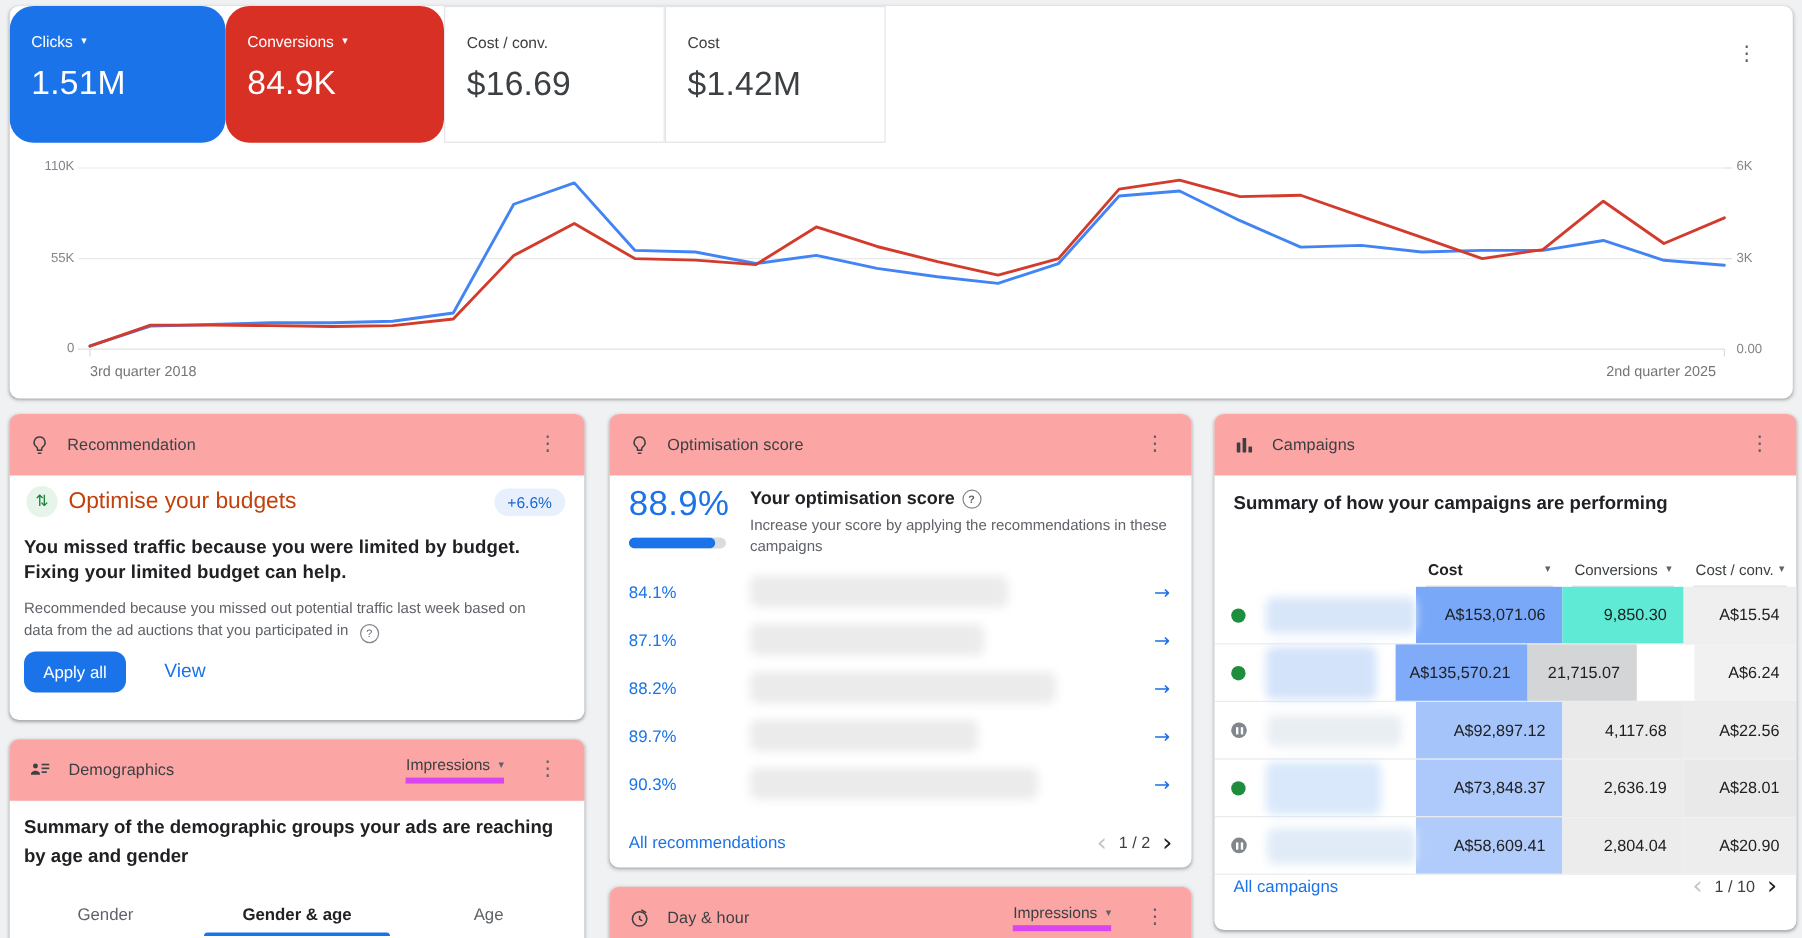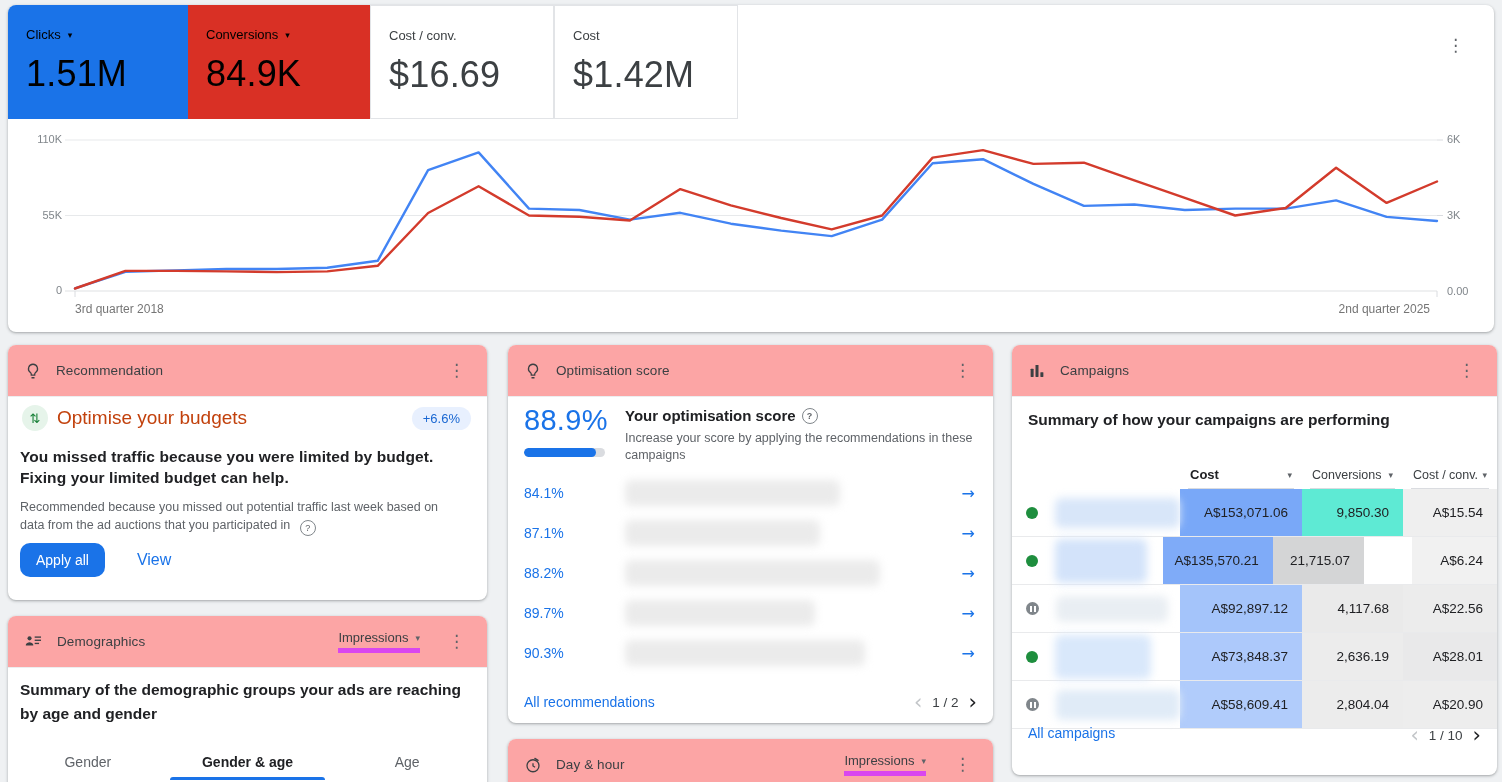--- a/index.html
+++ b/index.html
@@ -29,22 +29,22 @@
   .help-ic{display:inline-flex;align-items:center;justify-content:center;width:14px;height:14px;
            border:1.3px solid #80868b;border-radius:50%;font-size:9px;color:#5f6368;
            vertical-align:-2px;margin-left:6px;flex:none;}
   .blob{border-radius:6px;filter:blur(4px);}
 
   
   .summary-card{left:8px;top:5px;width:1486px;height:327px;border-radius:8px;overflow:hidden;}
   .metric-box{position:absolute;top:0;height:114px;box-sizing:border-box;padding:22px 0 0 18px;}
   .metric-box .m-label{font-size:13px;display:flex;align-items:center;gap:7px;}
   .metric-box .m-label .dd{font-size:9px;}
-  .metric-box .m-value{margin-top:11px;font-size:36px;font-weight:400;letter-spacing:.2px;}
-  .metric-sel{color:#000000;}
+  .metric-box .m-value{margin-top:11px;font-size:28px;font-weight:400;letter-spacing:.2px;}
+  .metric-sel{color:#ffffff;border-radius:20px;}
   .metric-plain{border:1px solid #e2e4e7;color:#3c4043;background:#fff;}
   .summary-kebab{position:absolute;right:24px;top:28px;}
   .axis-label{position:absolute;font-size:11px;color:#80868b;}
   .axis-left{width:34px;text-align:right;}
   .qtr-label{position:absolute;font-size:12px;color:#757575;}
   #perf-chart{position:absolute;left:0;top:120px;}
 
   
   .rec-card{left:8px;top:345px;width:479px;height:255px;}
   .rec-item-row{position:absolute;left:14px;right:16px;top:59px;height:28px;display:flex;align-items:center;}
@@ -105,22 +105,22 @@
   .tbl-rows{position:absolute;left:0;top:144px;width:485px;}
   .trow{display:flex;height:48px;border-bottom:1px solid #e9eaec;box-sizing:border-box;}
   .trow .name{display:flex;align-items:center;padding-left:14px;gap:17px;box-sizing:border-box;}
   .trow .cell{display:flex;align-items:center;justify-content:flex-end;padding-right:14px;
               box-sizing:border-box;font-size:13.5px;color:#202124;}
   .status{width:12px;height:12px;border-radius:50%;position:relative;flex:none;}
   .status.enabled{background:#1e8e3e;}
   .status.paused{background:#80868b;width:13px;height:13px;}
   .status.paused::before{content:"";position:absolute;left:3.5px;top:3.5px;width:2px;height:6px;
                          background:#fff;box-shadow:4px 0 0 #fff;}
-  .camp-footer{position:absolute;left:0;top:380px;width:485px;height:46px;display:flex;
-               align-items:flex-start;padding:0 16px;box-sizing:border-box;}
+  .camp-footer{position:absolute;left:0;top:370px;width:485px;height:46px;display:flex;
+               align-items:center;padding:0 16px;box-sizing:border-box;}
 </style>
 </head>
 <body>
 
 <section class="card summary-card">
 
   <div class="metric-box metric-sel" style="left: 0px; width: 180px; background-color: rgb(26, 115, 232);">
     <div class="m-label">
       <span>Clicks</span>
       <span class="dd glyph">▾</span>

